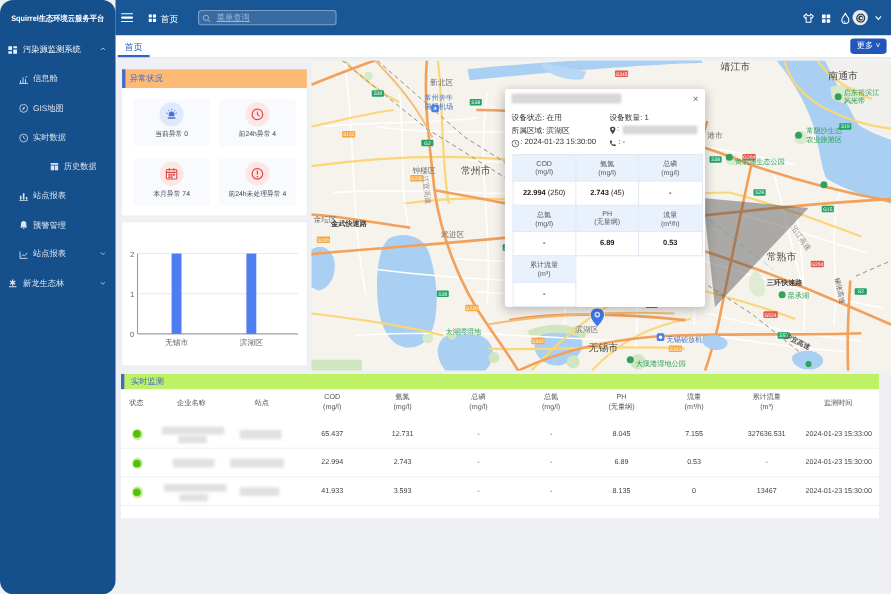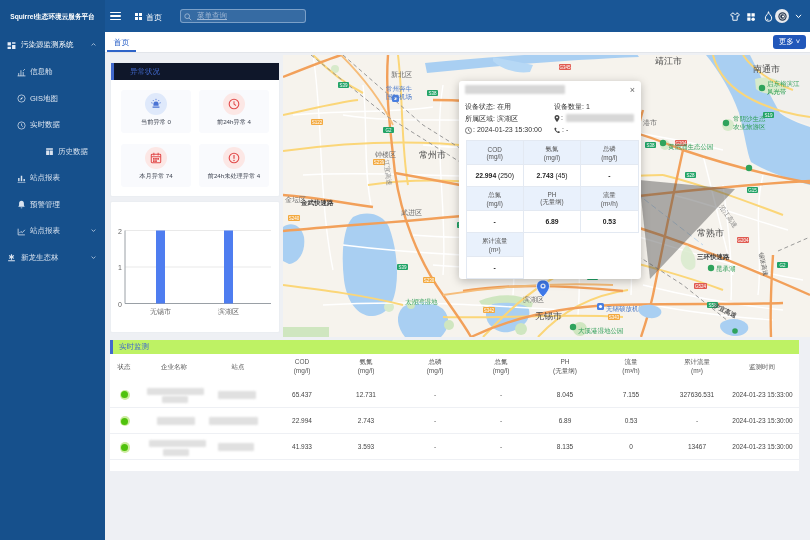--- a/index.html
+++ b/index.html
@@ -1,39 +1,39 @@
 <!DOCTYPE html>
 <html><head>
 <meta charset="utf-8">
 <style>
   * { margin:0; padding:0; box-sizing:border-box; }
   html,body { width:810px; height:540px; overflow:hidden; font-family:"Liberation Sans",sans-serif; background:#eef0f4; }
   .abs { position:absolute; }
   
-  #sidebar { position:absolute; left:0; top:0; width:105px; height:540px; background:#16508c; z-index:5; }
+  #sidebar { position:absolute; left:0; top:0; width:105px; height:540px; background:#16508c; z-index:5;border-radius:12px; }
   #logo { position:absolute; left:0; top:12px; width:105px; text-align:center; color:#fff; font-size:7.2px; font-weight:bold; transform:scaleX(0.92); }
   .m-item { position:absolute; left:0; width:105px; height:14px; color:#dbe4f0; font-size:7.5px; line-height:14px; }
   .m-item .mi-ic { position:absolute; left:7px; top:2.5px; width:9px; height:9px; }
   .m-item .mi-tx { position:absolute; left:21px; top:0; }
   .m-item.child .mi-ic { left:17px; }
   .m-item.child .mi-tx { left:30px; }
   .caret { position:absolute; right:9px; top:4px; width:5px; height:5px; }
   
   #header { position:absolute; left:105px; top:0; width:705px; height:32px; background:#195696; z-index:4; }
   #burger { position:absolute; left:110px; top:11.5px; width:11px; height:9px; }
   #burger div { height:1.6px; background:#fff; margin-bottom:2.1px; border-radius:1px; }
   #crumb { position:absolute; left:146px; top:12px; color:#fff; font-size:8px; }
   #search { position:absolute; left:180px; top:9px; width:126px; height:14px; background:rgba(255,255,255,.13); border:1px solid rgba(170,195,225,.6); border-radius:3px; color:#9fb7d4; font-size:7.5px; line-height:12px; padding-left:16px; }
   
   #tabbar { position:absolute; left:105px; top:32px; width:705px; height:21px; background:#fff; border-bottom:1px solid #e2e5ea; z-index:3; }
   #tab1 { position:absolute; left:2px; top:0; height:20px; line-height:21px; color:#2e64c8; font-size:8px; padding:0 6.5px; border-bottom:2px solid #2e64c8; }
   #morebtn { position:absolute; right:4px; top:2.5px; width:33px; height:14px; background:#2157ba; color:#fff; font-size:7.5px; line-height:14px; text-align:center; border-radius:3px; }
   
   .card { position:absolute; background:#fff; border:1px solid #ebeef2; border-radius:2px; }
-  .ctitle { height:17px; background:#0f172a; border-left:3px solid #4169cd; color:#4169cd; font-size:7.5px; line-height:17px; padding-left:16px; }
+  .ctitle { height:17px; background:#fdba74; border-left:3px solid #4169cd; color:#4169cd; font-size:7.5px; line-height:17px; padding-left:4px; }
   .ctitle2 { height:14px; line-height:14px; }
   .statbox { position:absolute; width:70px; height:43px; background:#f9fafd; border-radius:3px; text-align:center; }
   .sicon { margin:3px auto 3px; width:22px; height:22px; border-radius:50%; display:flex; align-items:center; justify-content:center; }
   .slabel { font-size:6.2px; color:#404653; }
   
   #map { position:absolute; left:283px; top:55px; width:527px; height:282px; z-index:1; }
   
   #popup { position:absolute; left:459px; top:81px; width:182px; height:198px; background:#fff; border-radius:3px; box-shadow:0 2px 10px rgba(0,0,0,.25); z-index:2; font-size:7px; color:#333; }
   #popup .blur { background:#d7d7d7; filter:blur(1.2px); border-radius:1px; }
   #ptable { position:absolute; left:6.5px; top:59px; width:173px; border-collapse:collapse; table-layout:fixed; }

